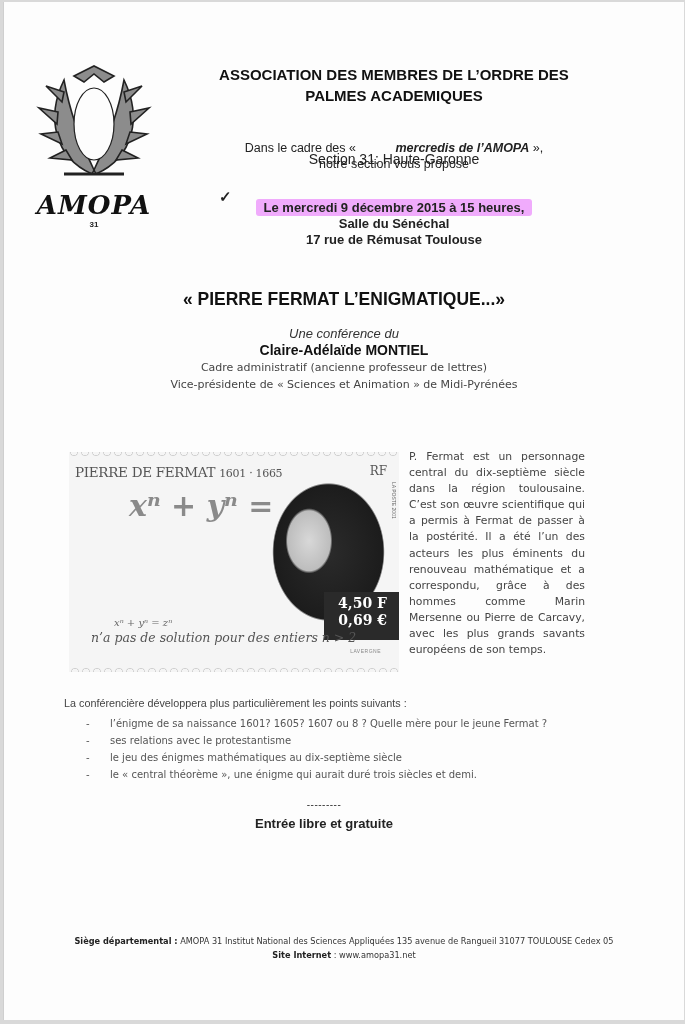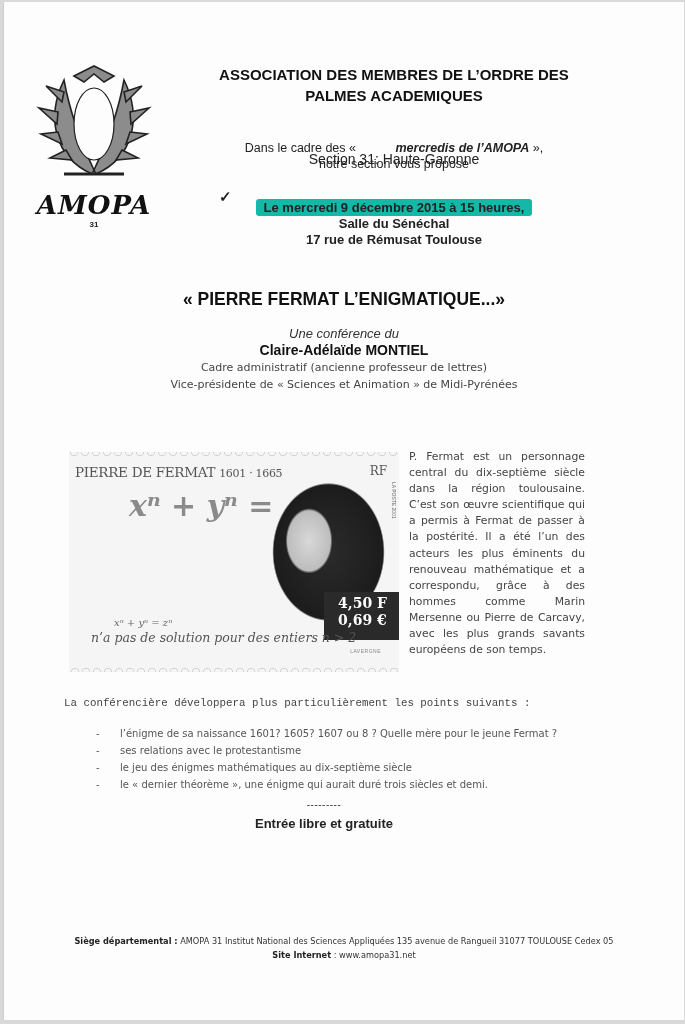--- a/index.html
+++ b/index.html
@@ -41,21 +41,21 @@
   .intro {
     left: 200px; top: 138px; width: 380px; font-size: 12.5px; line-height: 16px; color: #222;
   }
   .intro em { font-weight: bold; padding-left: 36px; }
 
   .checkmark { left: 215px; top: 186px; font-size: 15px; color: #222; font-weight: bold; }
   .event {
     left: 160px; top: 198px; width: 460px; font-weight: bold; font-size: 13px; line-height: 16px; color: #222;
   }
   .hl {
-    background: #14b8a6; padding: 1px 8px; border-radius: 3px;
+    background: #f0abfc; padding: 1px 8px; border-radius: 3px;
   }
 
   .talk-title {
     left: 80px; top: 287px; width: 520px;
     font-weight: bold; font-size: 17.5px; color: #111;
   }
 
   .speaker-block {
     left: 100px; top: 323px; width: 480px; line-height: 17px; color: #333;
   }
@@ -90,21 +90,21 @@
   .portrait {
     position: absolute; left: 188px; top: 28px; width: 130px; height: 160px;
     background: radial-gradient(ellipse 30% 34% at 40% 38%, #d8d8d8 0%, #bdbdbd 55%, transparent 60%),
                 radial-gradient(ellipse 60% 60% at 55% 45%, #2b2b2b 0%, #1c1c1c 70%, transparent 72%),
                 #f5f5f5;
   }
   .portrait-bg {
     position: absolute; left: 255px; top: 140px; width: 75px; height: 48px; background: #2a2a2a;
   }
   .stamp-price {
-    position: absolute; right: 12px; top: 143px; text-align: left;
+    position: absolute; right: 12px; top: 143px; text-align: right;
     font-family: "DejaVu Serif", serif; font-weight: bold; font-size: 14px; line-height: 17px; color: #fff;
   }
   .stamp-small-formula {
     position: absolute; left: 45px; top: 165px;
     font-family: "DejaVu Serif", serif; font-style: italic; font-size: 10px; color: #666;
   }
   .stamp-caption {
     position: absolute; left: 22px; top: 178px;
     font-family: "DejaVu Serif", serif; font-style: italic; font-size: 12.5px; color: #555;
   }
@@ -119,24 +119,24 @@
   
   .bio {
     left: 405px; top: 447px; width: 176px;
     font-family: "DejaVu Sans", sans-serif; font-size: 10.8px; line-height: 16.1px; color: #444;
     text-align: justify;
   }
 
   
   .points-intro {
     left: 60px; top: 695px; width: 570px;
-    font-family: Liberation Mono, monospace; font-size: 10.8px; color: #444;
+    font-family: Liberation Sans, sans-serif; font-size: 10.8px; color: #444;
   }
   .points {
-    left: 60px; top: 711px; width: 570px; margin: 12px; padding: 0; list-style: none;
+    left: 60px; top: 711px; width: 570px; margin: 2px; padding: 0; list-style: none;
     font-family: "DejaVu Sans", sans-serif; font-size: 10px; line-height: 17px; color: #555;
   }
   .points li { position: relative; padding-left: 44px; }
   .points li::before {
     content: "-"; position: absolute; left: 20px; top: 0;
   }
 
   .separator { left: 200px; top: 797px; width: 240px; font-size: 10px; color: #333; letter-spacing: 0.5px; }
   .free-entry { left: 150px; top: 814px; width: 340px; font-weight: bold; font-size: 13px; color: #222; }
 
@@ -218,21 +218,21 @@
     <div class="stamp-artist">LAVERGNE</div>
   </div>
 
   <div class="abs bio">P. Fermat est un personnage central du dix-septième siècle dans la région toulousaine. C’est son œuvre scientifique qui a permis à Fermat de passer à la postérité. Il a été l’un des acteurs les plus éminents du renouveau mathématique et a correspondu, grâce à des hommes comme Marin Mersenne ou Pierre de Carcavy, avec les plus grands savants européens de son temps.</div>
 
   <div class="abs points-intro">La conférencière développera plus particulièrement les points suivants :</div>
   <ul class="abs points">
     <li>l’énigme de sa naissance 1601? 1605? 1607 ou 8 ? Quelle mère pour le jeune Fermat ?</li>
     <li>ses relations avec le protestantisme</li>
     <li>le jeu des énigmes mathématiques au dix-septième siècle</li>
-    <li>le « dernier théorème », une énigme qui aurait duré trois siècles et demi.</li>
+    <li>le « central théorème », une énigme qui aurait duré trois siècles et demi.</li>
   </ul>
 
   <div class="abs separator center">---------</div>
   <div class="abs free-entry center">Entrée libre et gratuite</div>
 
   <div class="abs footer center">
     <div><b>Siège départemental :</b><span>  AMOPA 31 Institut National des Sciences Appliquées 135 avenue de Rangueil  31077 TOULOUSE Cedex 05</span></div>
     <div><b>Site Internet</b><span> : www.amopa31.net</span></div>
   </div>
 </div>

